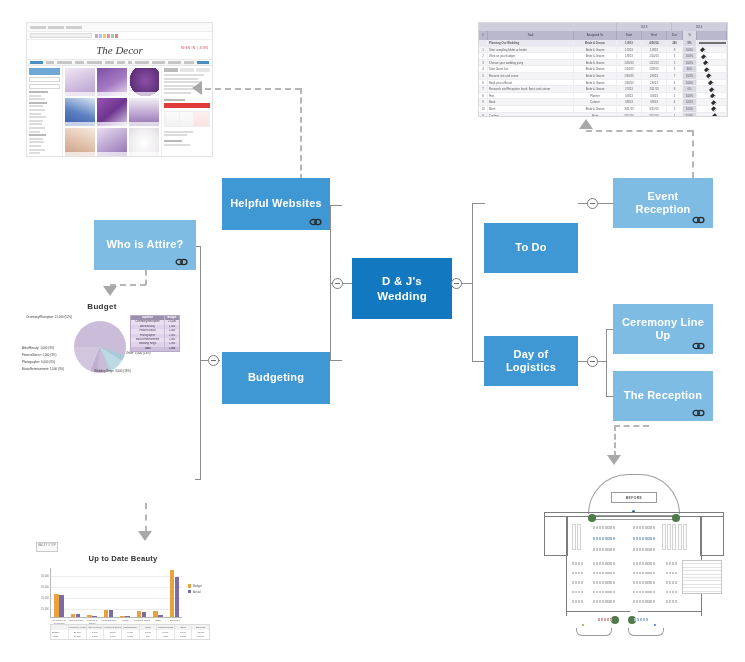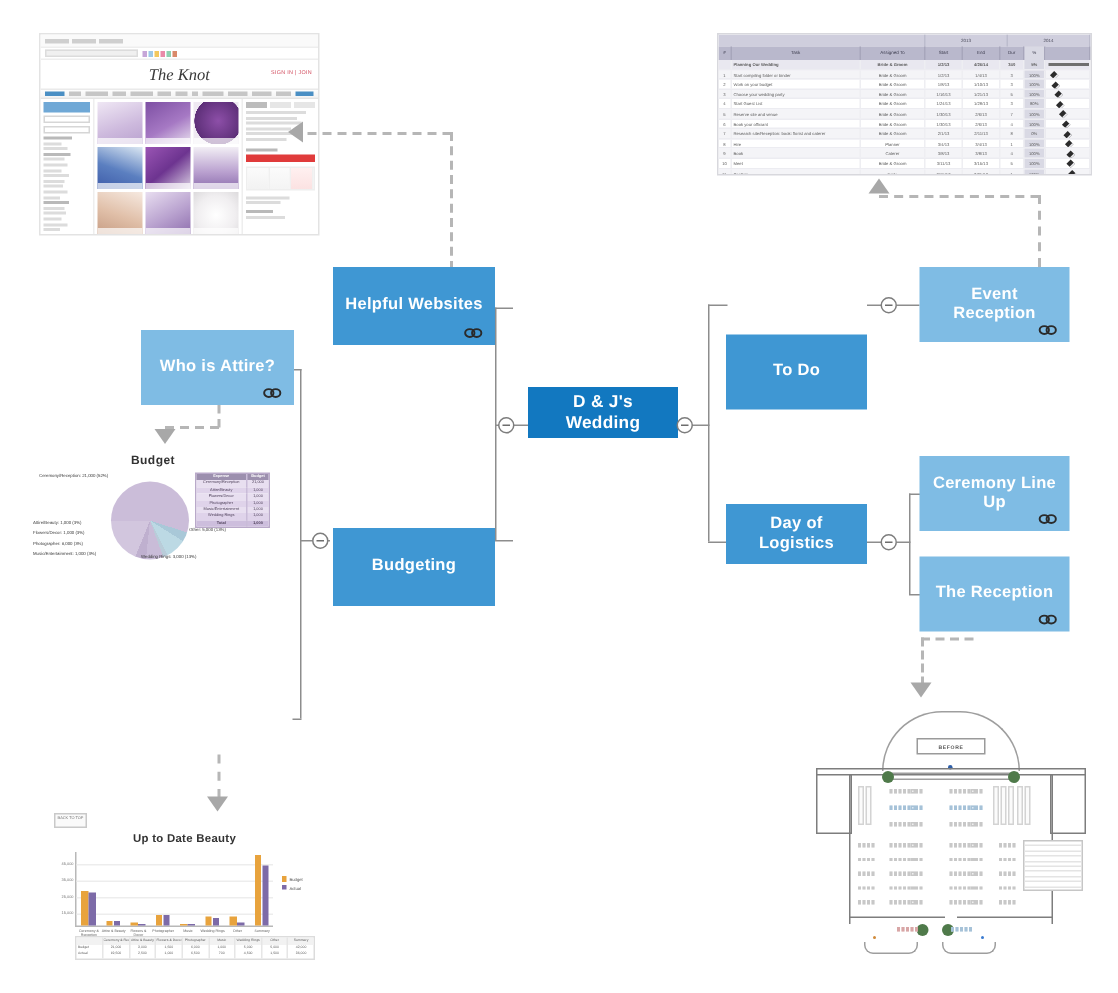--- a/index.html
+++ b/index.html
@@ -225,21 +225,21 @@
             <ellipse cx="8.8" cy="4" rx="3.1" ry="2.6"></ellipse>
           </g>
         </svg>
     </span>
   </div>
 
   <div class="node lvl1" style="left:222px; top:334px; width:108px; height:52px;margin-top:18px;">
     <span class="label">Budgeting</span>
   </div>
 
-  <div class="node lvl0" style="left:352px; top:258px; width:100px; height:34px;">
+  <div class="node lvl0" style="left:352px; top:258px; width:100px; height:61px;">
     <span class="label">D &amp; J's Wedding</span>
   </div>
 
   <div class="node lvl2" style="left:94px; top:220px; width:102px; height:50px;">
     <span class="label">Who is Attire?</span>
     <span class="linkicon">
       <svg viewBox="0 0 13 8">
           <g fill="none" stroke="#2a2a2a" stroke-width="1.3">
         <ellipse cx="4.2" cy="4" rx="3.1" ry="2.6"></ellipse>
             <ellipse cx="8.8" cy="4" rx="3.1" ry="2.6"></ellipse>
@@ -258,21 +258,21 @@
     <span class="linkicon">
       <svg viewBox="0 0 13 8">
           <g fill="none" stroke="#2a2a2a" stroke-width="1.3">
         <ellipse cx="4.2" cy="4" rx="3.1" ry="2.6"></ellipse>
             <ellipse cx="8.8" cy="4" rx="3.1" ry="2.6"></ellipse>
           </g>
         </svg>
     </span>
   </div>
 
-  <div class="node lvl1" style="left:484px; top:336px; width:94px; height:40px;">
+  <div class="node lvl1" style="left:484px; top:336px; width:94px; height:50px;">
     <span class="label">Day of Logistics</span>
   </div>
 
   <div class="node lvl2" style="left:613px; top:371px; width:100px; height:50px;">
     <span class="label">The Reception</span>
     <span class="linkicon">
       <svg viewBox="0 0 13 8">
           <g fill="none" stroke="#2a2a2a" stroke-width="1.3">
         <ellipse cx="4.2" cy="4" rx="3.1" ry="2.6"></ellipse>
             <ellipse cx="8.8" cy="4" rx="3.1" ry="2.6"></ellipse>
@@ -323,21 +323,21 @@
       <span class="wk-swatches">
         <span class="wk-sw" style="background:#c6a6d8"></span>
           <span class="wk-sw" style="background:#9ec9e8"></span>
         <span class="wk-sw" style="background:#f2c85f"></span>
           <span class="wk-sw" style="background:#e98aa8"></span>
         <span class="wk-sw" style="background:#8fd0b0"></span>
           <span class="wk-sw" style="background:#d98a6a"></span>
       </span>
     </div>
     <div class="wk-logo">
-      <span>The Knot</span>
+      <span>The Decor</span>
       <span class="rt">SIGN IN  |  JOIN</span>
     </div>
     <div class="wk-nav">
       <i style="width:14px;background:#4a8fc4"></i>
         <i style="width:8px"></i>
         <i style="width:17px"></i>
       <i style="width:9px"></i>
         <i style="width:16px"></i>
         <i style="width:10px"></i>
         <i style="width:8px"></i>

